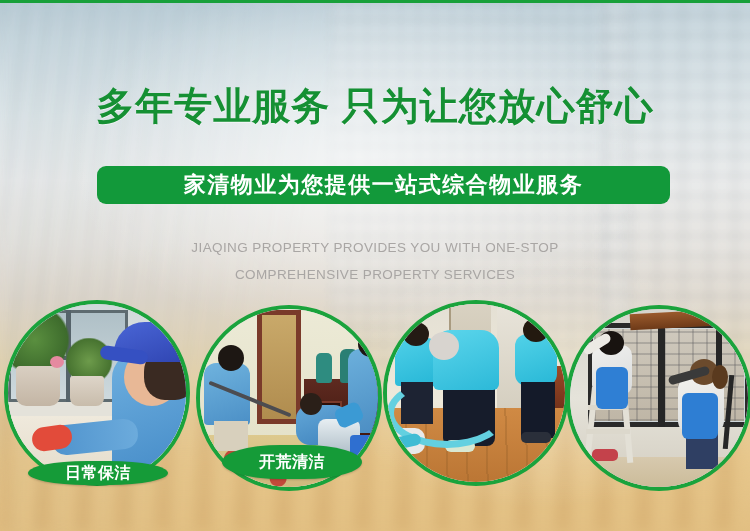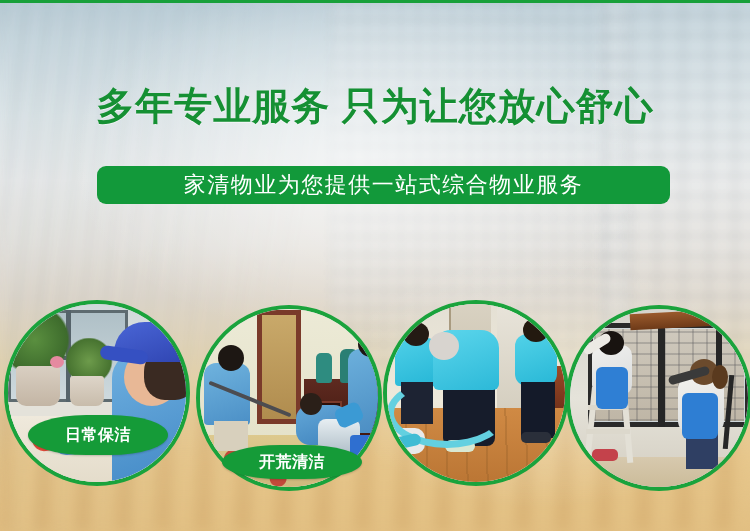--- a/index.html
+++ b/index.html
@@ -142,21 +142,21 @@
   .pill {
     position:absolute; left:97px; top:166px;
     width:573px; height:38px;
     background:#12993a;
     border-radius:9px;
     display:flex; align-items:center; justify-content:center;
   }
   .pill-text {
     color:#ffffff;
     font-size:22px;
-    font-weight:normal;
+    font-weight:bold;
     letter-spacing:1.5px;
     line-height:1;
   }
 
   
   .subtext {
     position:absolute; left:0; top:234px; width:750px;
     text-align:center;
     color:#a9a6a4;
     font-size:13.5px;
@@ -344,21 +344,21 @@
     background:#159b38;
     color:#ffffff;
     font-size:16px;
     font-weight:bold;
     letter-spacing:.5px;
     line-height:1;
     white-space:nowrap;
     border-radius:50% / 60%;
     box-shadow:0 1px 2px rgba(0,0,0,.18);
   }
-  .label-1 { left:28px;  top:415px; width:140px; height:40px; }
+  .label-1 { left:28px;  top:461px; width:140px; height:24px; }
   .label-2 { left:222px; top:445px; width:140px; height:34px; }
   .label-3 { left:407px; top:440px; width:140px; height:34px; }
   .label-4 { left:590px; top:445px; width:140px; height:34px; }
 </style>
 </head>
 <body>
 
 <div id="banner">
 
   <div class="bg-layer bg-base"></div>
@@ -370,20 +370,24 @@
   <div class="bg-layer bg-wash"></div>
 
   <div class="top-rule"></div>
 
   <div class="headline">多年专业服务 只为让您放心舒心</div>
 
   <div class="pill">
     <span class="pill-text">家清物业为您提供一站式综合物业服务</span>
   </div>
 
+  <div class="subtext">
+    <span>JIAQING PROPERTY PROVIDES YOU WITH ONE-STOP</span>
+    <span>COMPREHENSIVE PROPERTY SERVICES</span>
+  </div>
 
   <div class="cards">
 
     <div class="card card-1">
       <div class="photo">
         <div class="p1-wall"></div>
           <div class="p1-win"></div>
           <div class="p1-winbar"></div>
         <div class="p1-winbar2"></div>
           <div class="p1-sill"></div>

